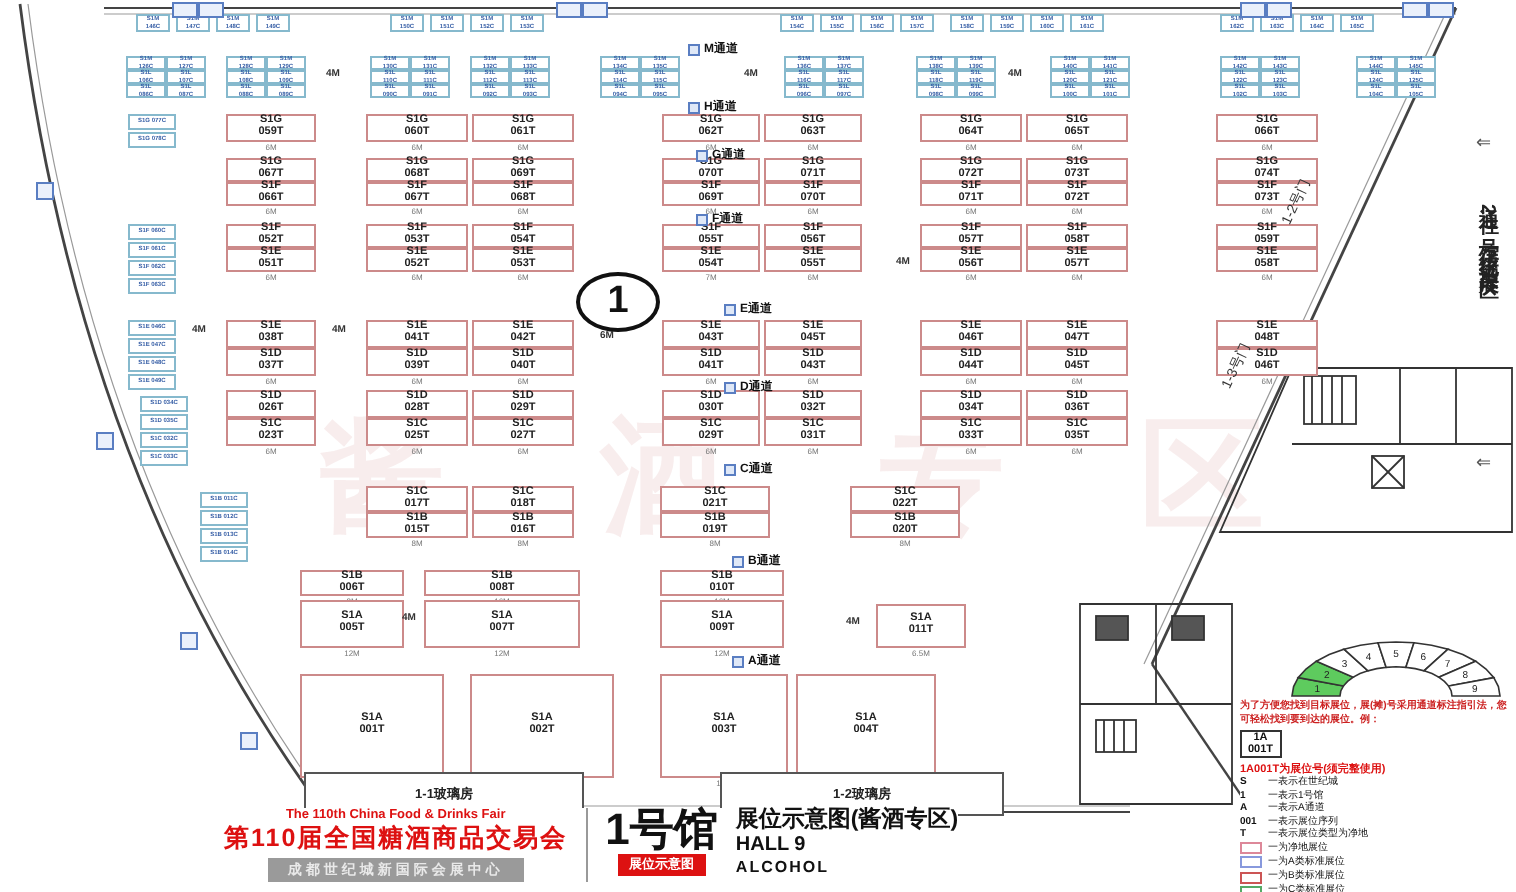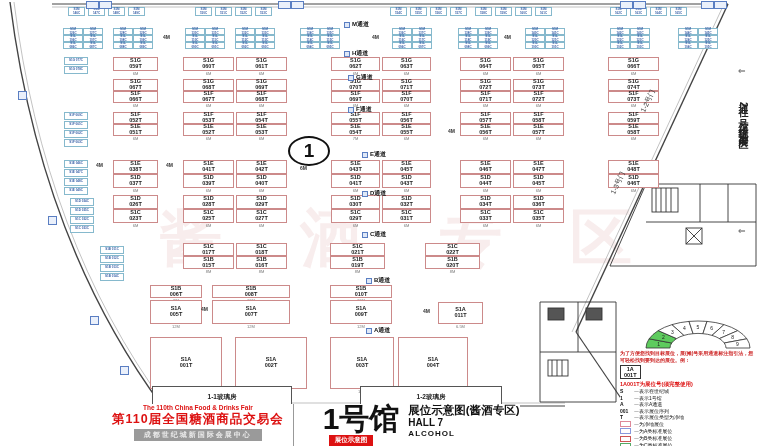--- a/index.html
+++ b/index.html
@@ -43,21 +43,21 @@
   .legend .sw{width:11px;height:6px;border:1px solid #999;box-sizing:border-box;background:#fff;}
   
   .titlebar{position:absolute;left:112px;top:404px;display:flex;align-items:flex-start;gap:9px;z-index:7;background:#fff;}
   .tb-left{display:flex;flex-direction:column;align-items:center;}
   .tb-en{font-size:6.5px;font-weight:bold;color:#d11;white-space:nowrap;}
   .tb-cn{font-size:12.5px;font-weight:bold;color:#d11;white-space:nowrap;letter-spacing:1px;}
   .tb-venue{margin-top:1px;background:#9a9a9a;color:#e9e9e9;font-size:7px;font-weight:bold;
             letter-spacing:2px;padding:1px 10px;white-space:nowrap;}
   .tb-div{width:1px;align-self:stretch;background:#999;}
   .tb-hall{display:flex;flex-direction:column;align-items:center;}
-  .tb-hallcn{font-size:30px;font-weight:bold;color:#111;line-height:1;white-space:nowrap;margin-left:20px;}
+  .tb-hallcn{font-size:22px;font-weight:bold;color:#111;line-height:1;white-space:nowrap;}
   .tb-tag{margin-top:1px;background:#d11;color:#fff;font-size:6.5px;font-weight:bold;
           padding:1px 6px;white-space:nowrap;}
   .tb-right{display:flex;flex-direction:column;line-height:1.15;}
   .tb-zone{font-size:11.5px;font-weight:bold;color:#111;white-space:nowrap;}
   .tb-hallen{font-size:10px;font-weight:bold;color:#111;}
   .tb-alc{font-size:8px;font-weight:bold;color:#111;letter-spacing:1px;}
 </style>
 </head>
 <body>
 
@@ -1079,18 +1079,18 @@
       <div class="tb-cn">第110届全国糖酒商品交易会</div>
       <div class="tb-venue">成都世纪城新国际会展中心</div>
     </div>
     <div class="tb-div"></div>
     <div class="tb-hall">
       <div class="tb-hallcn">1号馆</div>
       <div class="tb-tag">展位示意图</div>
     </div>
     <div class="tb-right">
       <div class="tb-zone">展位示意图(酱酒专区)</div>
-      <div class="tb-hallen">HALL 7</div>
+      <div class="tb-hallen">HALL 9</div>
       <div class="tb-alc">ALCOHOL</div>
     </div>
   </div>
 
 </div>
 
 </body></html>

